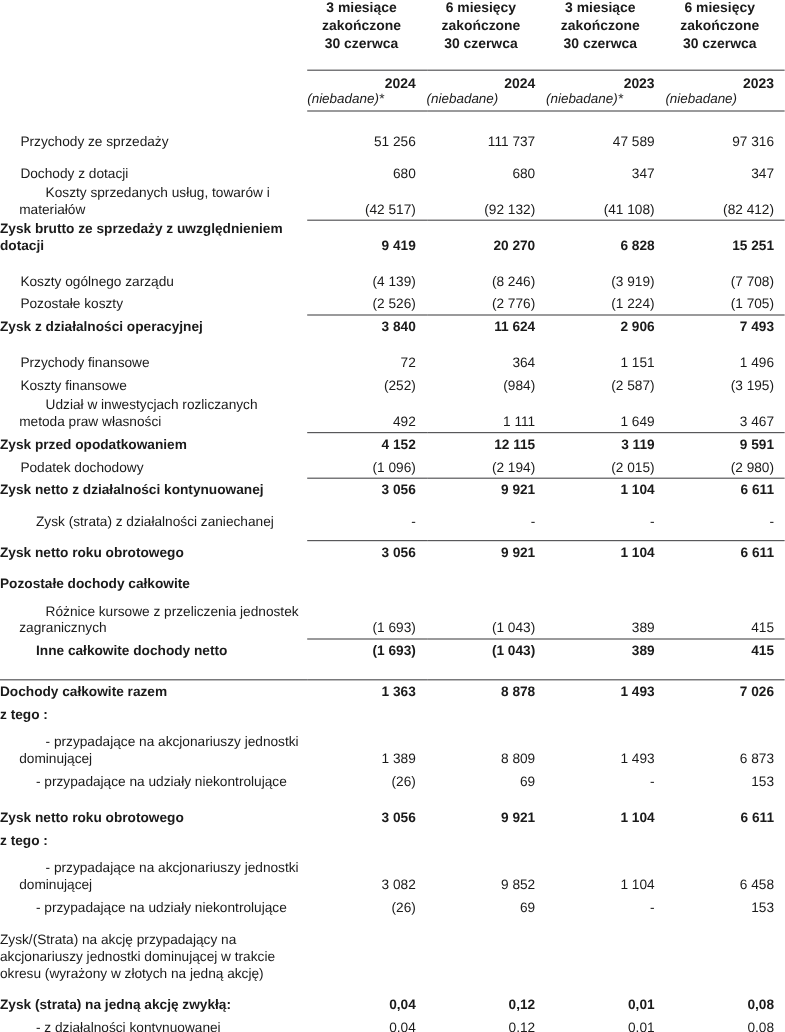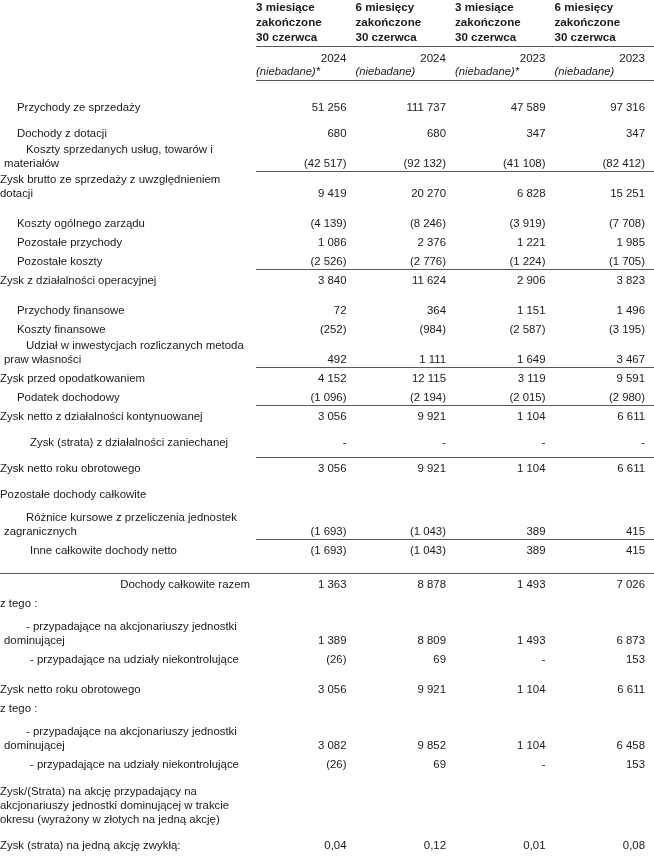--- a/index.html
+++ b/index.html
@@ -56,60 +56,59 @@
     line-height: 1.23;
     padding-top: 1px;
     padding-bottom: 1px;
   }
 
   
   .ind0 { padding-left: 0px; }
   .ind1 { padding-left: 17px; }
   .ind2 { padding-left: 30px; }
   .ind-hang {
-    padding-left: 4px;
+    padding-left: 16px;
     text-indent: 22px;
   }
 
-  .b { font-weight: normal; }
+  .b { font-weight: bold; }
 
   
   tr.r   td { height: 19px; }
   tr.r2  td { height: 30px; }
   tr.gap td { height: 11px; }
   tr.gap-sm td { height: 7px; }
   tr.gap-lg td { height: 15px; }
 
   
   td.rule-top {
     border-top: 1.4px solid #58585a;
     padding-top: 3px;
   }
   td.rule-top-all {
     border-top: 1.4px solid #58585a;
     padding-top: 3px;
   }
   td.label.rule-top-all {
     border-top: 1.4px solid #58585a;
-    text-align: right;
   }
 
   
   th.hcol {
-    text-align: left;
+    text-align: center;
     font-weight: bold;
     font-size: 11.6px;
     line-height: 1.28;
     padding-right: 9px;
     vertical-align: bottom;
-    padding-bottom: 2px;
+    padding-bottom: 14px;
   }
   th.hyear {
     text-align: right;
-    font-weight: normal;
+    font-weight: bold;
     font-size: 11.6px;
     padding-right: 9px;
     border-top: 1.4px solid #58585a;
     padding-top: 4px;
     padding-bottom: 1px;
   }
   th.haudit {
     text-align: left;
     font-weight: normal;
     font-style: italic;
@@ -226,42 +225,35 @@
         </tr>
 
     <tr class="r">
       <td class="label ind1">Koszty ogólnego zarządu</td>
       <td class="num">(4 139)</td>
       <td class="num">(8 246)</td>
       <td class="num">(3 919)</td>
       <td class="num">(7 708)</td>
     </tr>
 
-    <tr class="r">
-      <td class="label ind1">Pozostałe przychody</td>
-      <td class="num">1 086</td>
-      <td class="num">2 376</td>
-      <td class="num">1 221</td>
-      <td class="num">1 985</td>
-    </tr>
 
     <tr class="r">
       <td class="label ind1">Pozostałe koszty</td>
       <td class="num">(2 526)</td>
       <td class="num">(2 776)</td>
       <td class="num">(1 224)</td>
       <td class="num">(1 705)</td>
     </tr>
 
     <tr class="r">
       <td class="label ind0 b">Zysk z działalności operacyjnej</td>
       <td class="num b rule-top">3 840</td>
       <td class="num b rule-top">11 624</td>
       <td class="num b rule-top">2 906</td>
-      <td class="num b rule-top">3 823</td>
+      <td class="num b rule-top">7 493</td>
     </tr>
 
     <tr class="gap">
           <td colspan="5"></td>
         </tr>
 
     <tr class="r">
       <td class="label ind1">Przychody finansowe</td>
       <td class="num">72</td>
       <td class="num">364</td>

